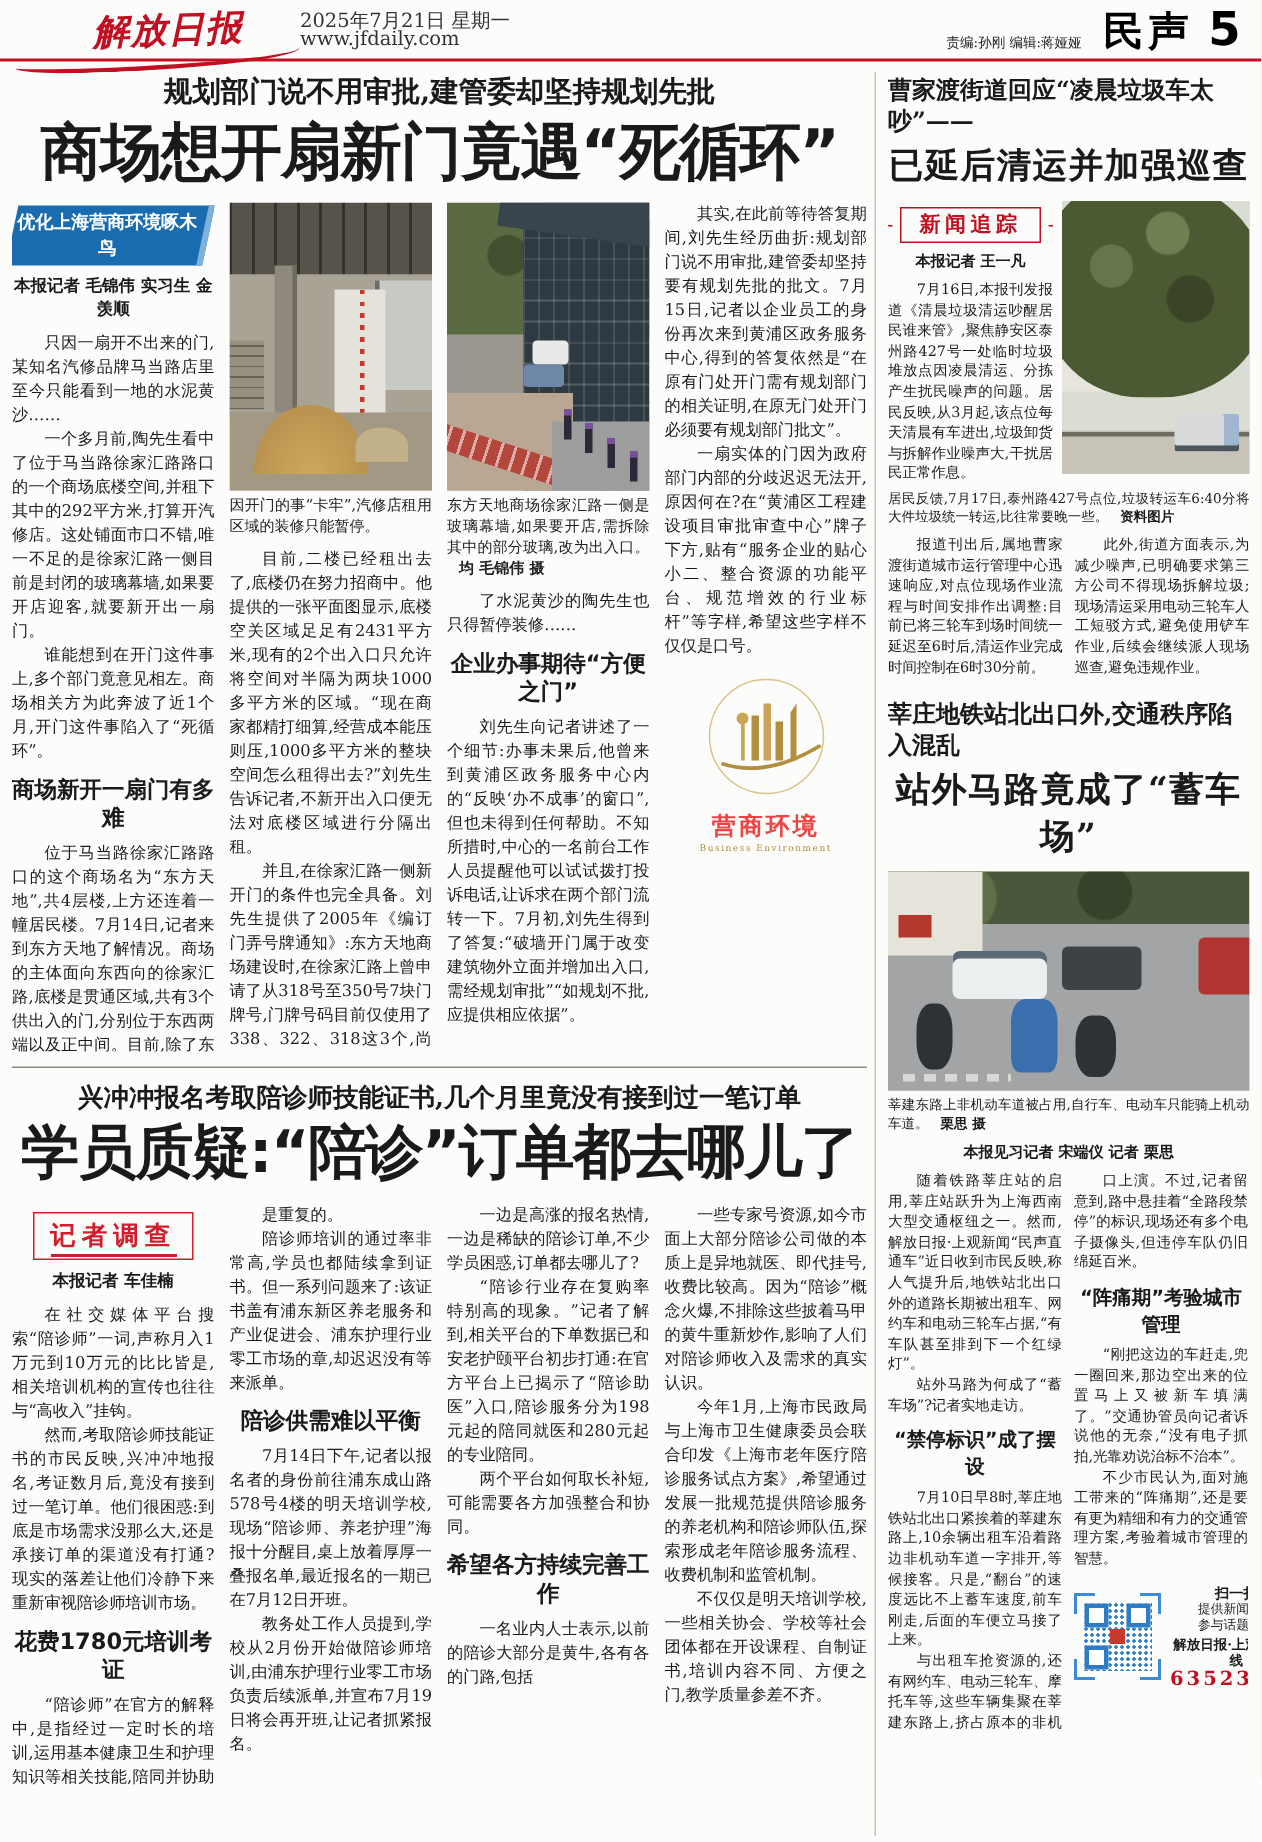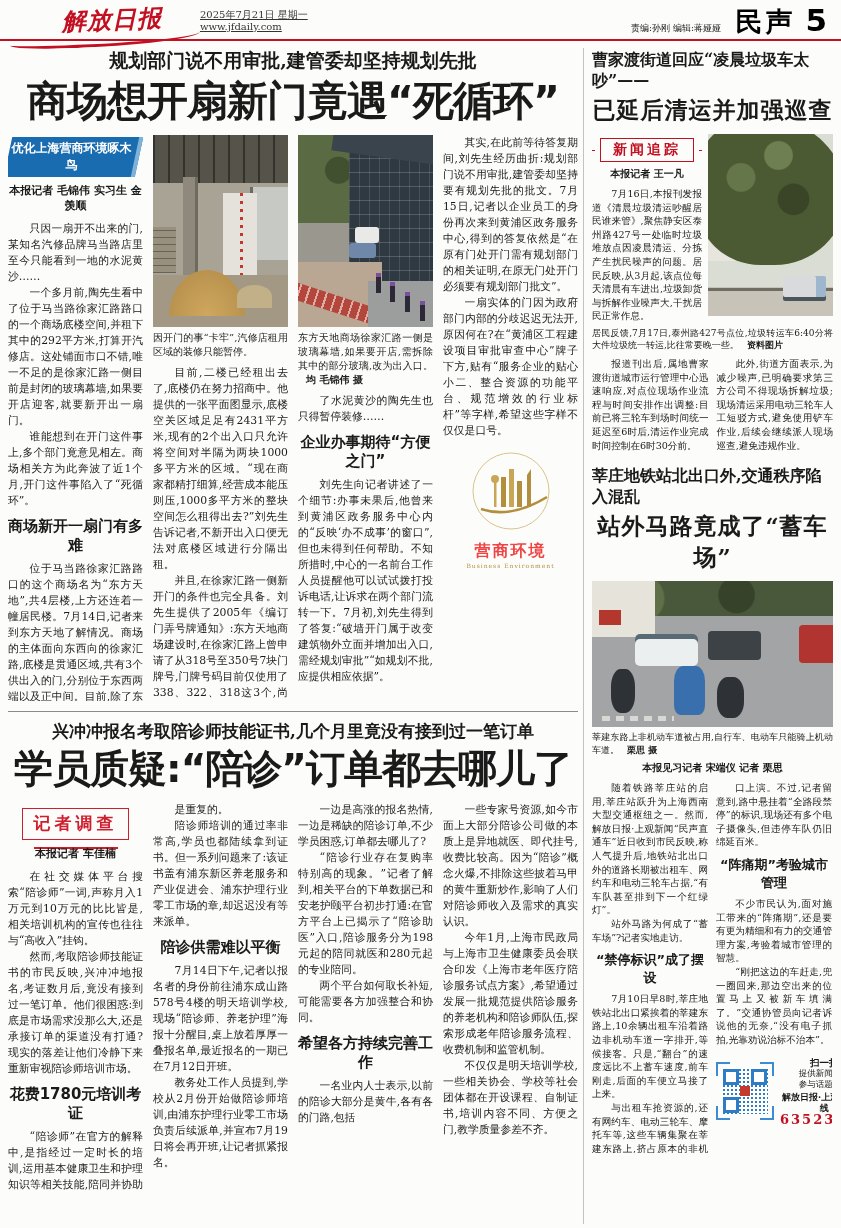--- a/index.html
+++ b/index.html
@@ -4,21 +4,21 @@
 <style>
   html,body{margin:0;padding:0;background:#e9e7e2;}
   .page{position:relative;width:841px;height:1228px;background:#fcfcfa;margin:0 auto;
         font-family:"DejaVu Serif",serif;color:#1a1a1a;overflow:hidden;}
   
   .masthead{position:absolute;left:0;top:0;width:841px;height:42px;}
   .logo{position:absolute;left:62px;top:4px;font-family:"DejaVu Serif",serif;
         font-weight:bold;font-style:italic;font-size:24px;color:#c21022;transform:rotate(-2deg);letter-spacing:1px;}
   .swoosh{position:absolute;left:10px;top:30px;width:190px;height:14px;
           border-bottom:3px solid #c21022;border-radius:0 0 100% 40%;transform:rotate(-2deg);}
-  .date-block{position:absolute;left:200px;top:9px;font-size:10px;line-height:12px;color:#333;text-decoration:underline;}
+  .date-block{position:absolute;left:200px;top:9px;font-size:13px;line-height:12px;color:#333;}
   .editors{position:absolute;right:120px;top:22px;font-size:9px;color:#222;}
   .section-title{position:absolute;right:14px;top:2px;font-family:"DejaVu Sans",sans-serif;
                  font-weight:bold;font-size:27px;letter-spacing:3px;color:#000;}
   .section-title .pageno{font-size:31px;margin-left:10px;letter-spacing:0;}
   .mast-rule{position:absolute;left:0;top:39px;width:841px;height:2px;background:#c21022;}
   
   .vdivider{position:absolute;left:583px;top:48px;bottom:4px;width:1px;background:#c4c2bd;}
   .left-region{position:absolute;left:8px;top:46px;width:570px;height:1178px;}
   .right-region{position:absolute;left:592px;top:50px;width:241px;height:1174px;overflow:hidden;}
   
@@ -80,21 +80,21 @@
   .emblem-cn{text-align:center;font-size:16px;font-weight:bold;color:#ef4444;letter-spacing:2px;}
   .emblem-en{text-align:center;font-size:6px;color:#b28f3e;letter-spacing:1px;}
   .hdivider{height:1px;background:#8a8a86;margin:10px 0 8px;}
   
   .escort .kicker{font-size:17px;}
   .escort .headline-sans{font-size:39px;}
   .escort .cols4{height:388px;}
   .red-badge{border:1px solid #cf1f2e;color:#cf1f2e;text-align:center;font-weight:bold;
              font-size:17px;font-family:"DejaVu Serif",serif;letter-spacing:4px;
              padding:3px 0 4px;margin:6px 14px 4px;}
-  .red-badge span{border-bottom:2px solid #cf1f2e;padding-bottom:14px;}
+  .red-badge span{border-bottom:2px solid #cf1f2e;padding-bottom:2px;}
   
   .r-kicker{margin:0 0 3px;font-size:16px;font-weight:bold;}
   .r-headline{margin:0 0 8px;text-align:center;font-family:"DejaVu Serif",serif;
               font-weight:bold;font-size:23px;letter-spacing:1px;}
   .rp{margin:0;font-size:9.6px;line-height:13.6px;text-align:justify;text-indent:2em;}
   .r-subhead{margin:7px 0 5px;text-align:center;font-family:"DejaVu Sans",sans-serif;
              font-weight:bold;font-size:13px;}
   .r-byline{text-align:center;font-size:10px;font-weight:bold;margin:5px 0 6px;}
   .r-caption{margin:4px 0 5px;font-size:9px;line-height:12.5px;text-align:justify;}
   .track-row{display:flex;align-items:center;margin:4px 0 2px;}
@@ -371,22 +371,22 @@
               <p class="rp">7月10日早8时,莘庄地铁站北出口紧挨着的莘建东路上,10余辆出租车沿着路边非机动车道一字排开,等候接客。只是,“翻台”的速度远比不上蓄车速度,前车刚走,后面的车便立马接了上来。</p>
               <p class="rp">与出租车抢资源的,还有网约车、电动三轮车、摩托车等,这些车辆集聚在莘建东路上,挤占原本的非机动车道。这样的场景每天都在莘庄站北出</p>
             </div>
         </div>
         <div class="scol">
           <div>
               <p class="rp">口上演。不过,记者留意到,路中悬挂着“全路段禁停”的标识,现场还有多个电子摄像头,但违停车队仍旧绵延百米。</p>
             </div>
           <h4 class="r-subhead">“阵痛期”考验城市管理</h4>
           <div>
+              <p class="rp">“刚把这边的车赶走,兜一圈回来,那边空出来的位置马上又被新车填满了。”交通协管员向记者诉说他的无奈,“没有电子抓拍,光靠劝说治标不治本”。</p>
               <p class="rp">不少市民认为,面对施工带来的“阵痛期”,还是要有更为精细和有力的交通管理方案,考验着城市管理的智慧。</p>
-              <p class="rp">“刚把这边的车赶走,兜一圈回来,那边空出来的位置马上又被新车填满了。”交通协管员向记者诉说他的无奈,“没有电子抓拍,光靠劝说治标不治本”。</p>
             </div>
           <div class="qr-block">
             <div class="qr-frame">
               <i class="tl"></i>
               <i class="tr"></i>
               <i class="bl"></i>
               <i class="br"></i>
               <div class="qr">
                 <span class="qf f1"></span>
                 <span class="qf f2"></span>

